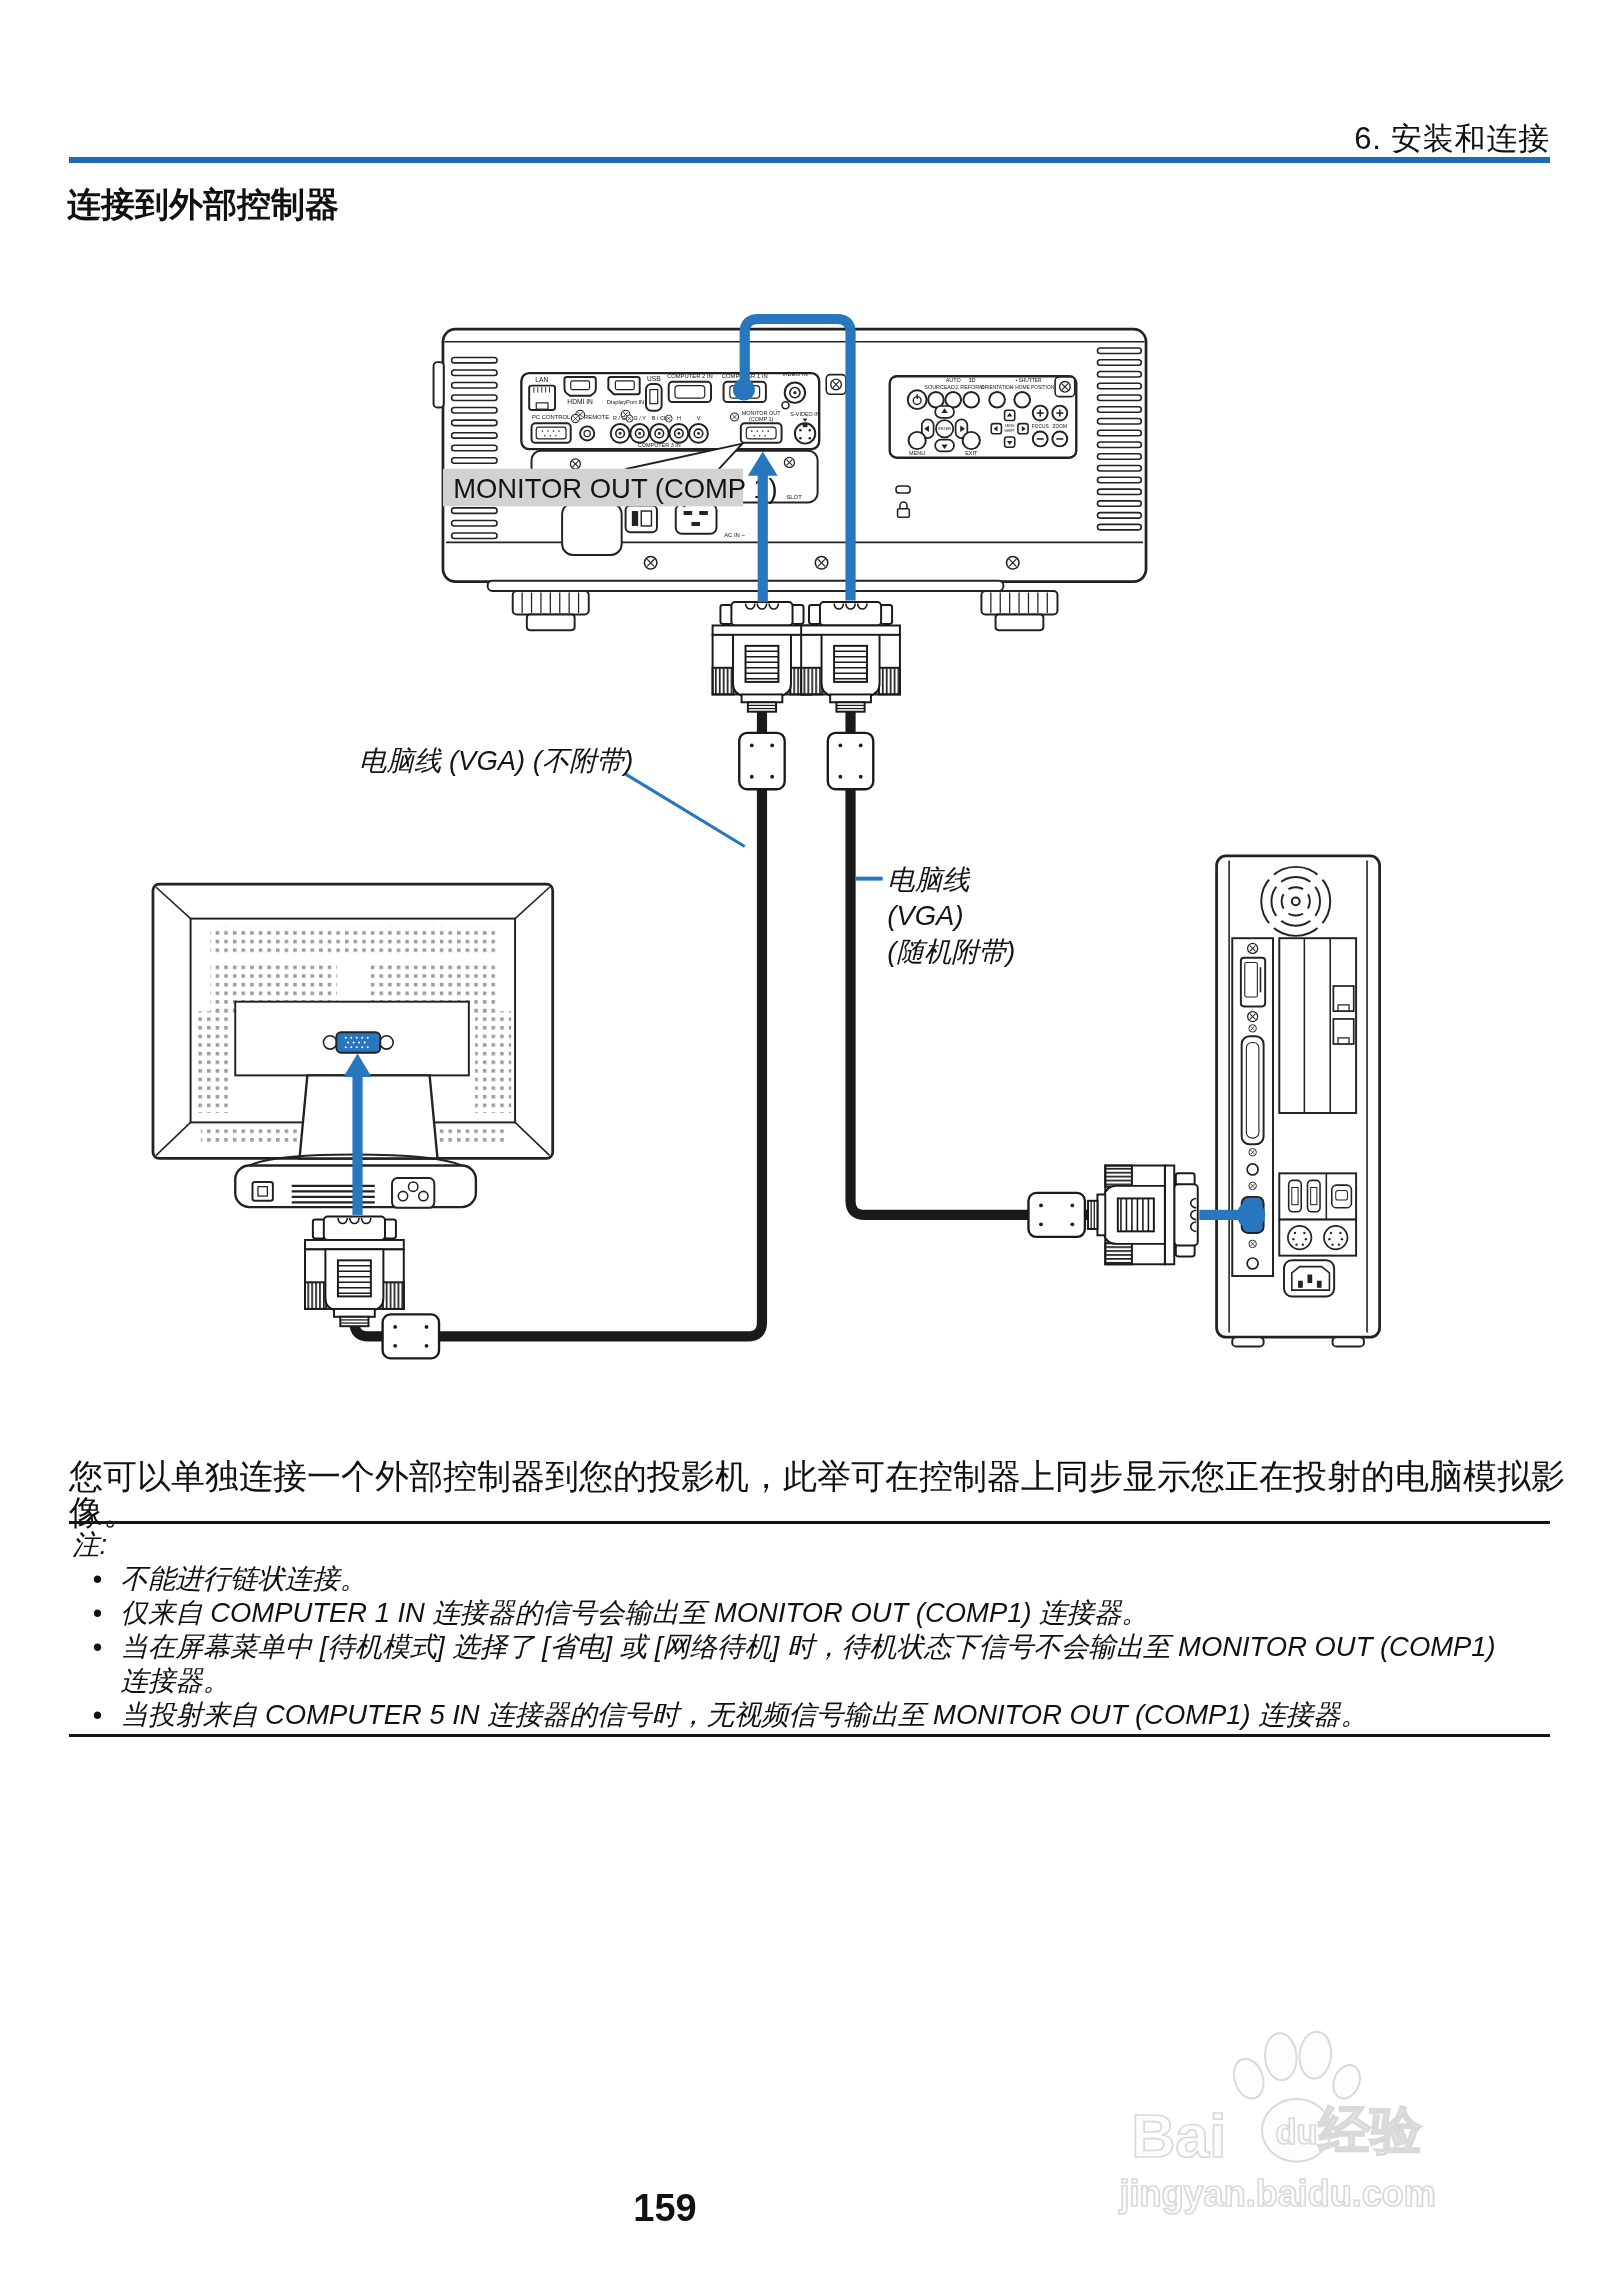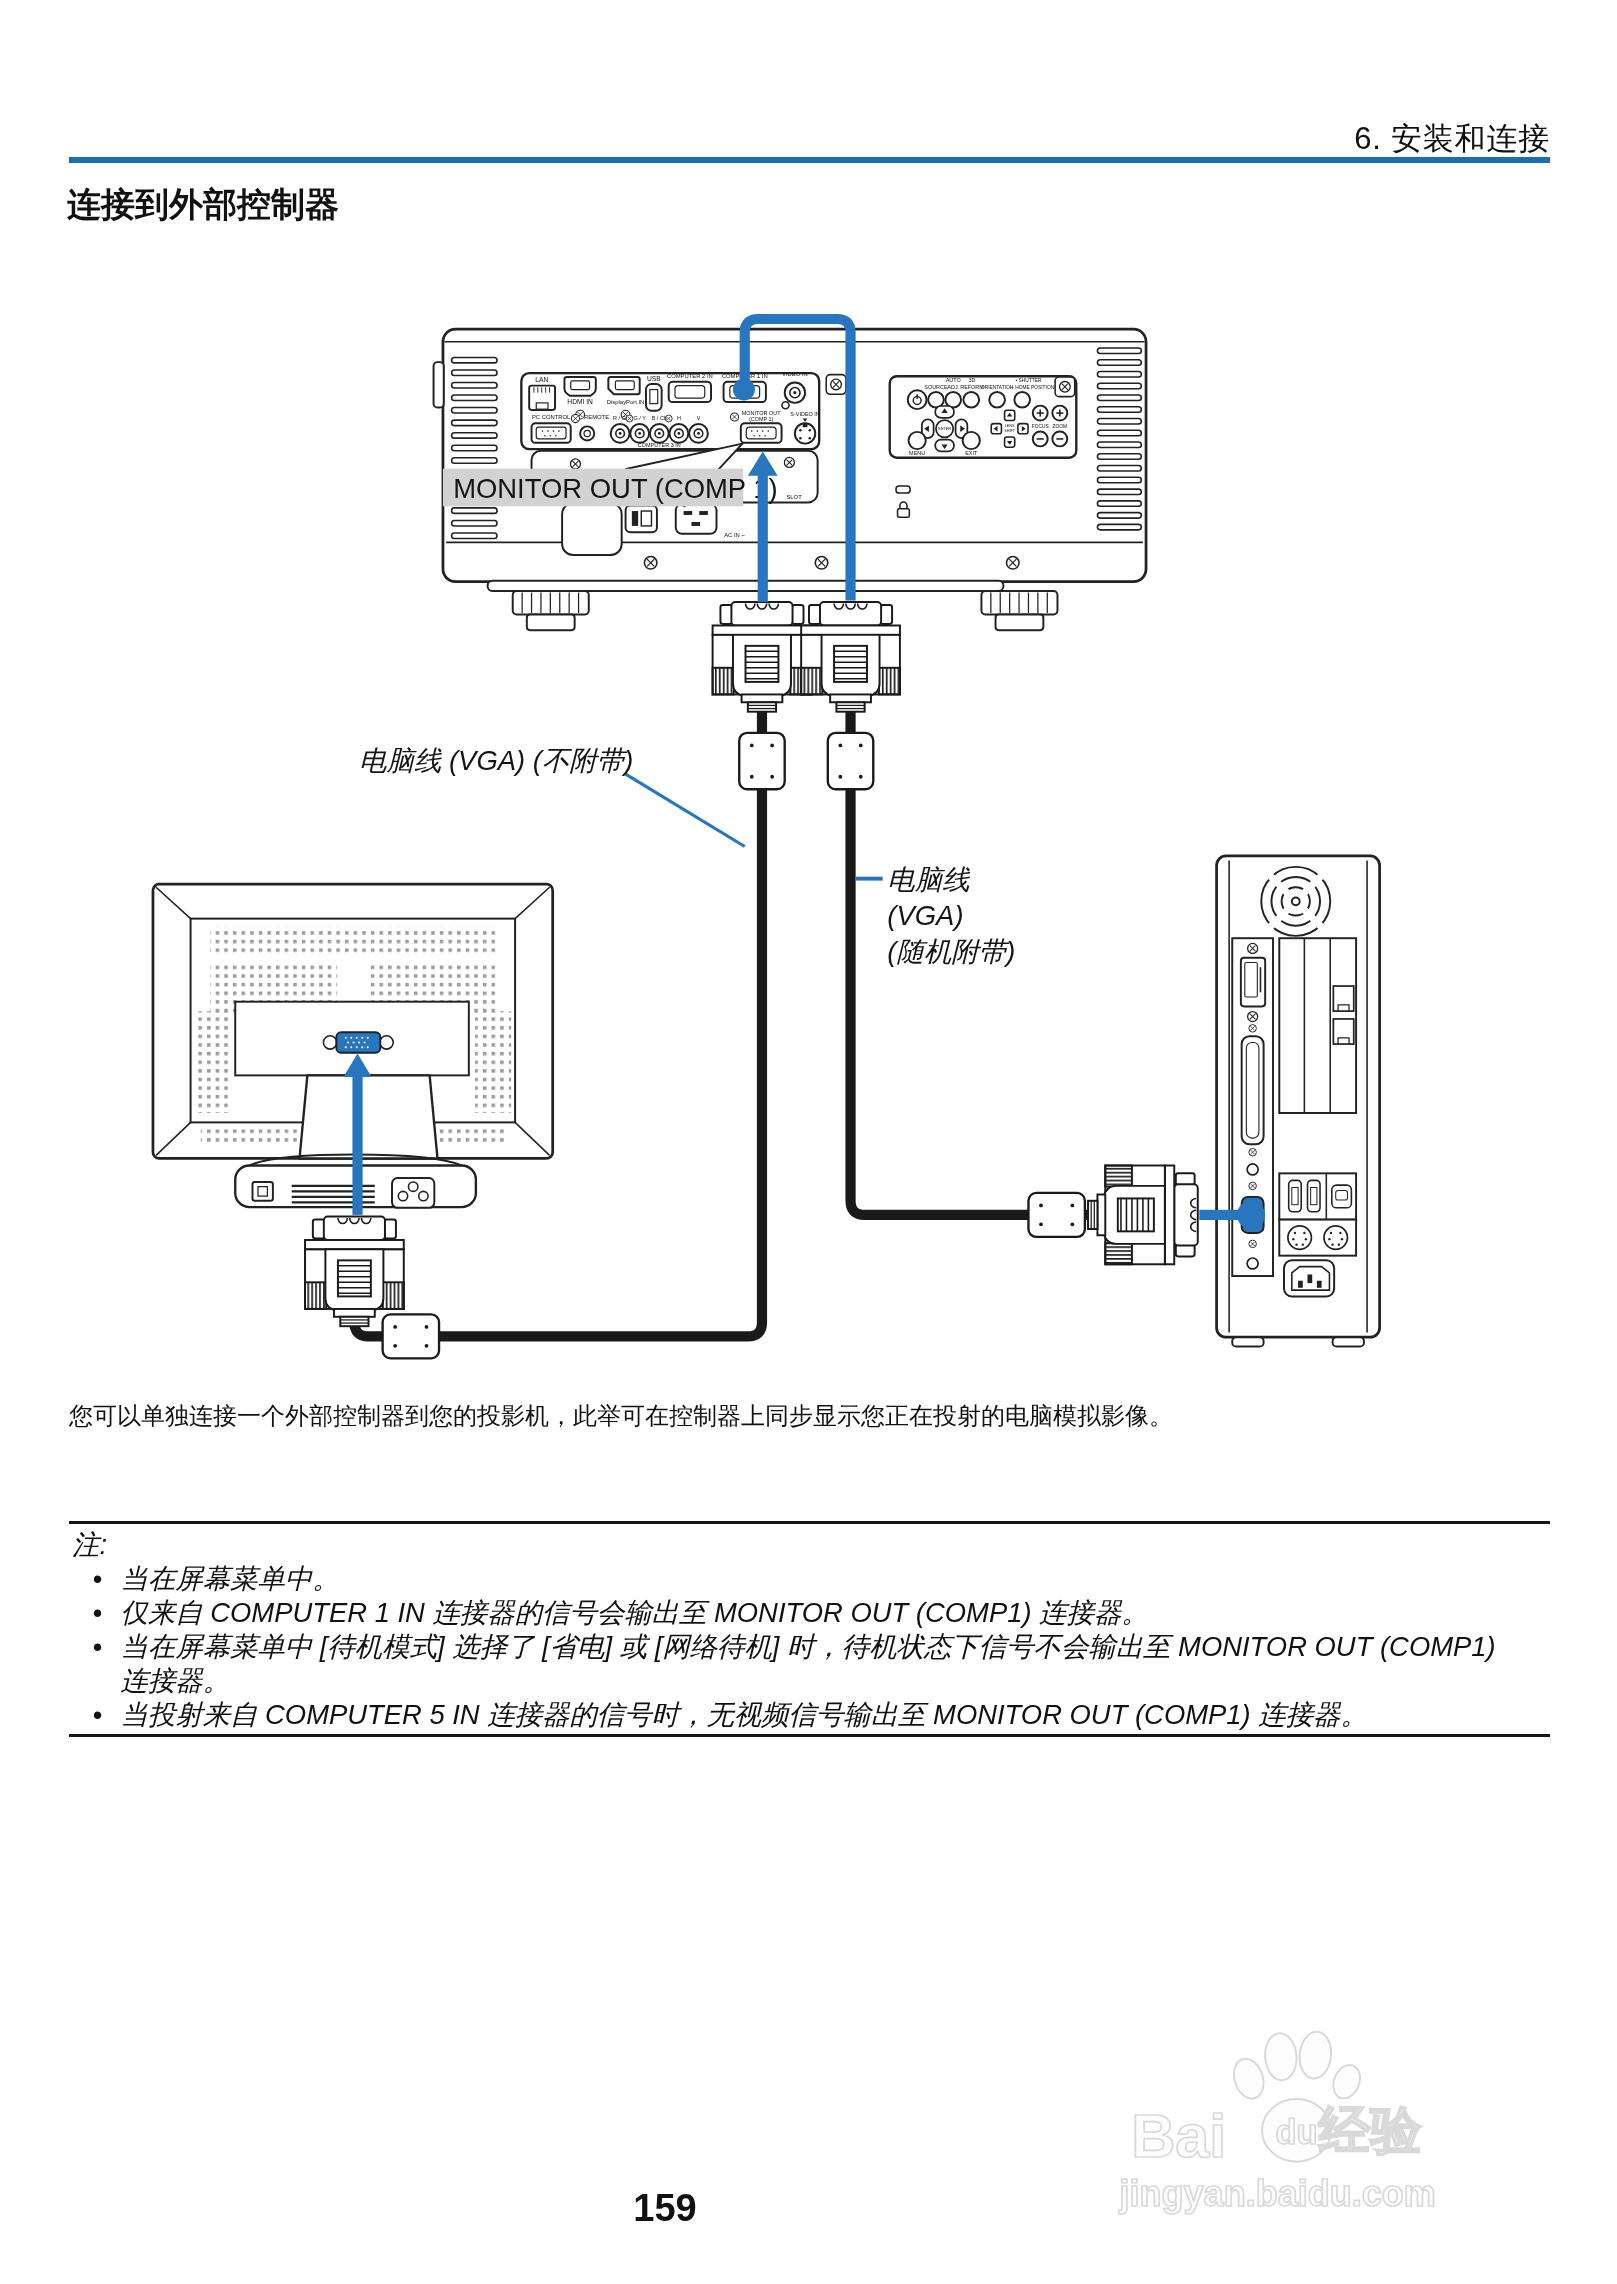--- a/index.html
+++ b/index.html
@@ -3,21 +3,21 @@
 <meta charset="utf-8">
 <style>
   html,body{margin:0;padding:0;background:#fff;}
   body{width:1618px;height:2284px;position:relative;font-family:"Liberation Sans",sans-serif;color:#111;overflow:hidden;}
   .abs{position:absolute;}
   #diagram-svg{position:absolute;left:0;top:0;z-index:0;}
   .txt-layer{z-index:1;}
   .hdr{top:118px;right:68px;font-size:31px;font-weight:normal;letter-spacing:0.8px;}
   .rule-blue{left:69px;top:157px;width:1481px;height:5.5px;background:#1E6CB2;}
   .title{left:67px;top:182px;font-size:34px;font-weight:bold;}
-  .body-text{left:69px;top:1398px;width:1497px;font-size:24px;line-height:36px;}
+  .body-text{left:69px;top:1458px;width:1497px;font-size:34px;line-height:36px;}
   .note-rule-top{left:69px;top:1521px;width:1481px;height:3.1px;background:#151515;}
   .note{left:69px;top:1528px;width:1446px;font-size:27.4px;font-style:italic;line-height:34px;}
   .note .nlabel{margin-left:3.1px;}
   .bullet{display:flex;}
   .bullet .bm{flex:0 0 28px;margin-left:23.5px;}
   .bullet .bt{flex:1;}
   .note-rule-bottom{left:69px;top:1734px;width:1481px;height:3.1px;background:#151515;}
   .pagenum{left:0;top:2187px;width:1330px;text-align:center;font-size:38px;font-weight:bold;}
   svg text{font-family:"Liberation Sans",sans-serif;fill:#141414;stroke:none;}
   .pl{font-size:8.5px;text-anchor:middle;}
@@ -566,21 +566,21 @@
 <div class="abs txt-layer rule-blue"></div>
 <div class="abs txt-layer title">连接到外部控制器</div>
 
 <div class="abs txt-layer body-text">您可以单独连接一个外部控制器到您的投影机，此举可在控制器上同步显示您正在投射的电脑模拟影像。</div>
 
 <div class="abs txt-layer note-rule-top"></div>
 <div class="abs txt-layer note">
   <div class="nlabel">注:</div>
   <div class="bullet">
     <span class="bm">•</span>
-    <span class="bt">当在屏幕菜单中。</span>
+    <span class="bt">不能进行链状连接。</span>
   </div>
   <div class="bullet">
     <span class="bm">•</span>
     <span class="bt">仅来自 COMPUTER 1 IN 连接器的信号会输出至 MONITOR OUT (COMP1) 连接器。</span>
   </div>
   <div class="bullet">
     <span class="bm">•</span>
     <span class="bt">当在屏幕菜单中 [待机模式] 选择了 [省电] 或 [网络待机] 时，待机状态下信号不会输出至 MONITOR OUT (COMP1) 连接器。</span>
   </div>
   <div class="bullet">

